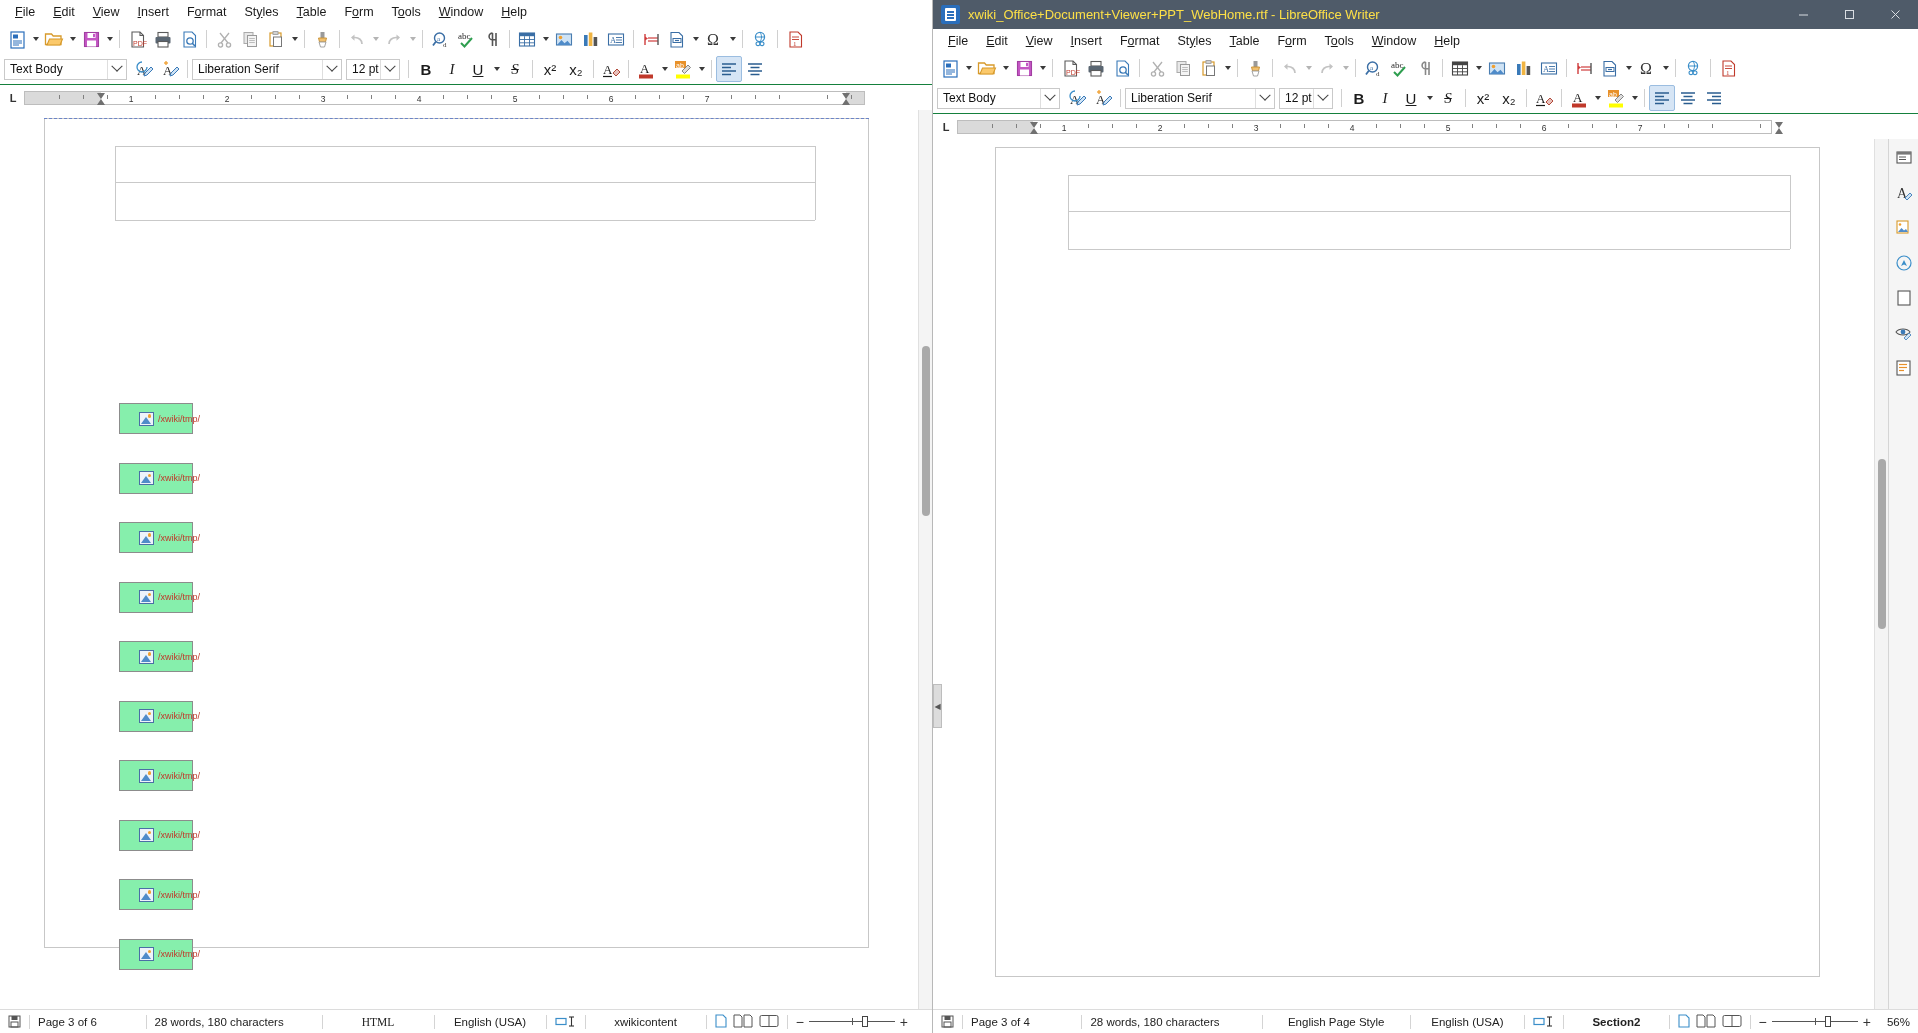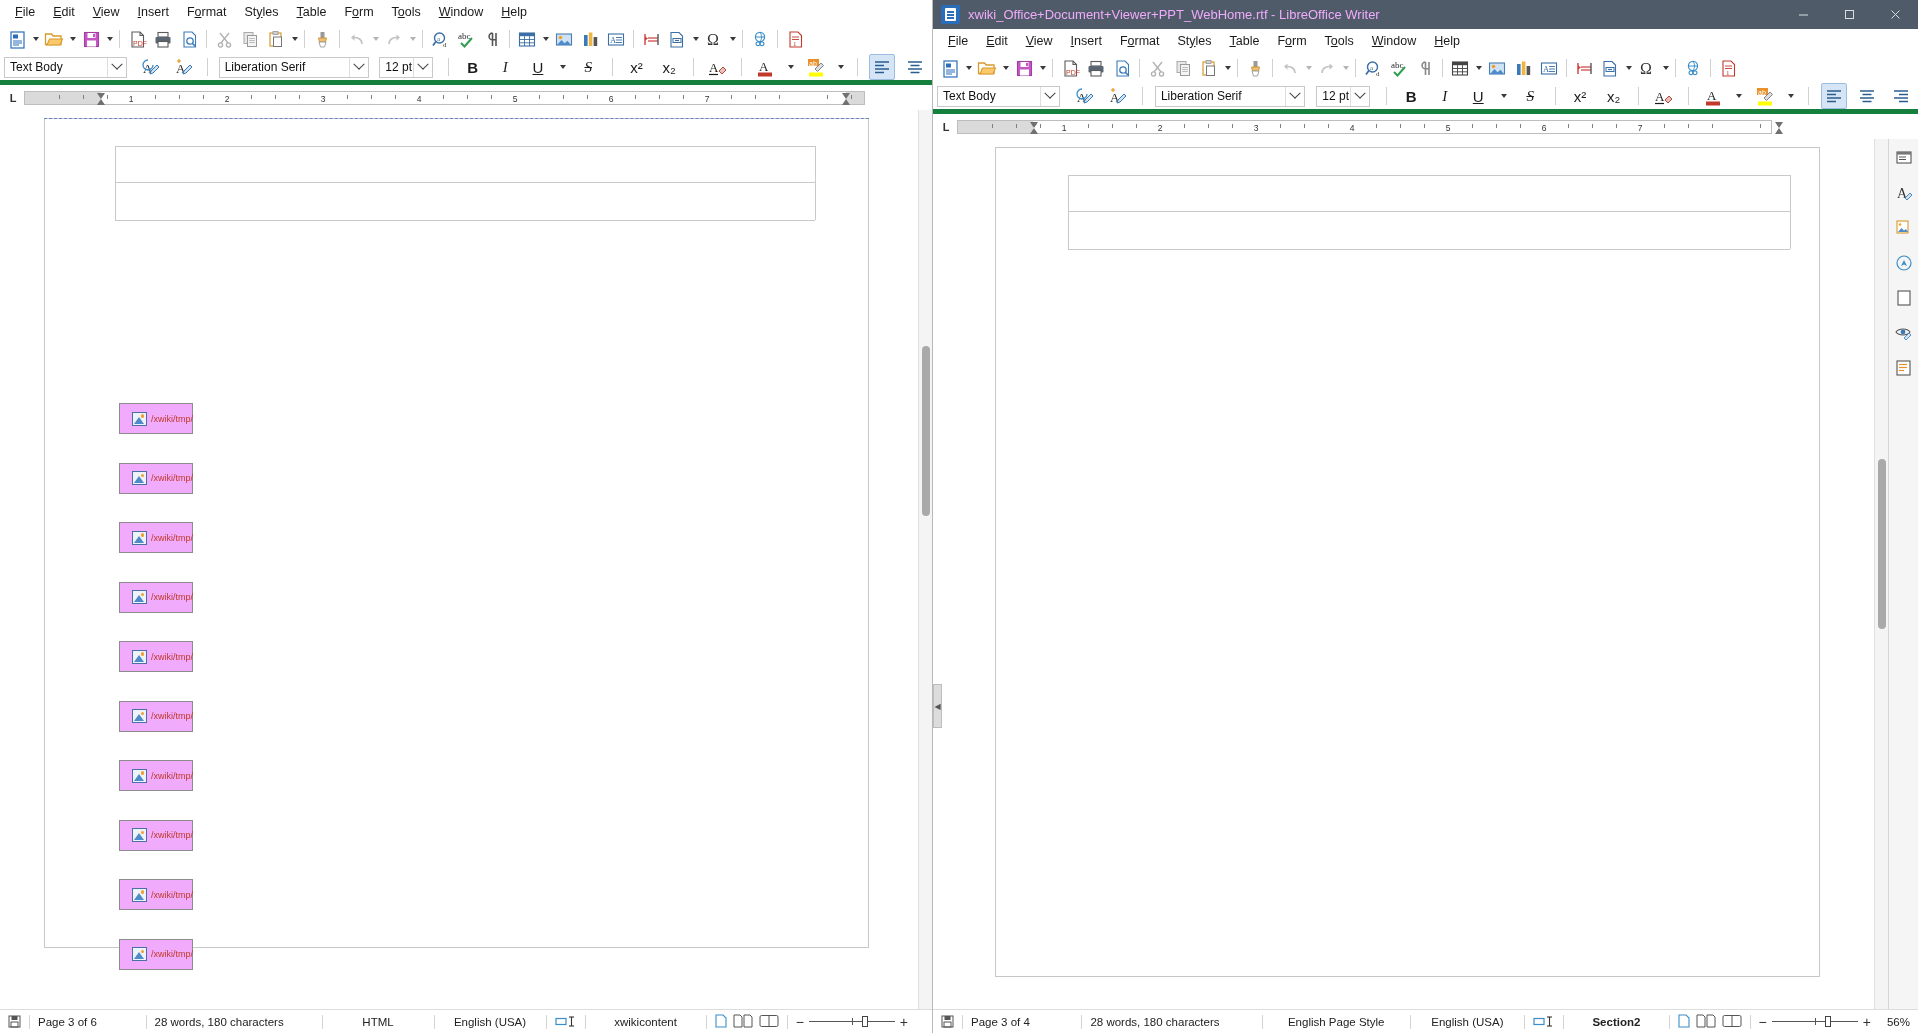--- a/index.html
+++ b/index.html
@@ -9,21 +9,21 @@
 
   .window { height:1033px; display:flex; flex-direction:column; background:#fff;
             position:relative; }
   #win-left  { width:933px; border-right:1px solid #b8b8b8; }
   #win-right { width:985px; }
 
   
   .titlebar { height:29px; display:flex; align-items:center; flex:0 0 29px;
               padding-left:8px; font-size:13px; }
   .titlebar.inactive { background:#f2f2f2; color:#6a6a6a; }
-  .titlebar.active   { background:#4f5b69; color:#f0abfc; }
+  .titlebar.active   { background:#4f5b69; color:#fde047; }
   .tb-icon { width:19px; height:19px; margin-right:8px; flex:0 0 19px;
              border-radius:2px; position:relative; }
   .tb-icon.doc { background:#2a6ebb; }
   .tb-icon.doc::after{ content:""; position:absolute; left:4px; top:3px;
       width:11px; height:13px; background:#fff; border-radius:1px;
       box-shadow: inset 0 0 0 0 #fff; }
   .tb-icon.doc::before{ content:""; position:absolute; left:6px; top:6px; z-index:2;
       width:7px; height:1.5px; background:#2a6ebb;
       box-shadow:0 3px 0 #2a6ebb, 0 6px 0 #2a6ebb; }
   .tb-title { flex:1; white-space:nowrap; overflow:hidden; }
@@ -34,21 +34,21 @@
 
   
   .menubar { height:24px; flex:0 0 24px; display:flex; align-items:center;
              padding-left:6px; background:#fff; font-size:12.5px; color:#1a1a1a; }
   .menu-item { padding:3px 9px; white-space:nowrap; }
   .menu-item u { text-decoration:underline; }
 
   
   .toolbar { flex:0 0 30px; height:30px; display:flex; align-items:center;
              padding:0 4px; background:#fff; }
-  .tbar2   { flex:0 0 31px; height:31px; border-bottom:5px solid #15803d;justify-content:space-between; }
+  .tbar2   { flex:0 0 31px; height:31px; border-bottom:1px solid #15803d; }
   .ti { width:26px; height:26px; display:flex; align-items:center;
         justify-content:center; flex:0 0 auto; position:relative; }
   .ti svg { display:block; }
   .tsep { width:1px; height:18px; background:#d0d0d0; margin:0 4px; flex:0 0 1px; }
   .tcaret { width:11px; height:26px; display:flex; align-items:center;
             justify-content:center; flex:0 0 11px; }
   .tcaret::after { content:""; border-left:3.5px solid transparent;
       border-right:3.5px solid transparent; border-top:4px solid #3a3a3a; }
   .tcaret.dim::after { border-top-color:#b4b4b4; }
 
@@ -91,22 +91,22 @@
   .rmark::after  { bottom:0; border-bottom:6px solid #707070; }
 
   
   .docarea { flex:1 1 auto; background:#fff; position:relative; overflow:hidden;
              display:flex; }
   .docscroll { flex:1 1 auto; position:relative; overflow:hidden; }
   .page { position:absolute; background:#fff; border:1px solid #c7c7c7;
           box-shadow:0 0 0 0 rgba(0,0,0,0); }
   .textbound { position:absolute; border:1px dashed #6a84c8; }
   .tline { position:absolute; border-top:1px solid #c9c9c9; }
-  .imgph { position:absolute; border:1px solid #8c8c8c; background:#f0abfc;
-           display:flex; align-items:center; padding-left:12px; }
+  .imgph { position:absolute; border:1px solid #8c8c8c; background:#86efac;
+           display:flex; align-items:center; padding-left:19px; }
   .imgph .ic { width:15px; height:14px; border:1px solid #4a6fa5; background:#eef3fa;
                position:relative; flex:0 0 15px; margin-right:4px; overflow:hidden; }
   .imgph .ic::before{ content:""; position:absolute; left:1px; bottom:1px;
        width:0; height:0; border-left:5px solid transparent;
        border-right:5px solid transparent; border-bottom:7px solid #4f8bc9; }
   .imgph .ic::after{ content:""; position:absolute; right:2px; top:1.5px;
        width:3.5px; height:3.5px; border-radius:50%; background:#f0a030; }
   .imgph .lbl { font-size:9px; color:#c0392b; font-family:"Liberation Sans",sans-serif;
                 white-space:nowrap; }
 
@@ -569,21 +569,21 @@
           <rect x="1" y="1" width="11" height="11" fill="none" stroke="#555" stroke-width="1"></rect>
           <rect x="3.5" y="1" width="6" height="4" fill="#555"></rect>
           <rect x="3" y="7" width="7" height="5" fill="none" stroke="#555" stroke-width="1"></rect>
         </svg>
     </span>
     <span class="sb-sep"></span>
     <span class="sb-cell" style="width:125px;">Page 3 of 6</span>
     <span class="sb-sep"></span>
     <span class="sb-cell" style="width:190px;">28 words, 180 characters</span>
     <span class="sb-sep"></span>
-    <span class="sb-cell" style="width:120px; justify-content:center;">HTML</span>
+    <span class="sb-cell" style="width:120px; justify-content:center;font-family:Liberation Serif, serif;">HTML</span>
     <span class="sb-sep"></span>
     <span class="sb-cell" style="width:120px; justify-content:center;">English (USA)</span>
     <span class="sb-sep"></span>
     <span class="sb-cell">
       <svg width="22" height="13" viewBox="0 0 22 13">
           <rect x="1" y="3.5" width="10" height="6" fill="none" stroke="#3a8ec9" stroke-width="1.2"></rect>
           <g stroke="#333" stroke-width="1.1">
             <line x1="14" y1="2" x2="19" y2="2"></line>
             <line x1="16.5" y1="2" x2="16.5" y2="11"></line>
             <line x1="14" y1="11" x2="19" y2="11"></line>

